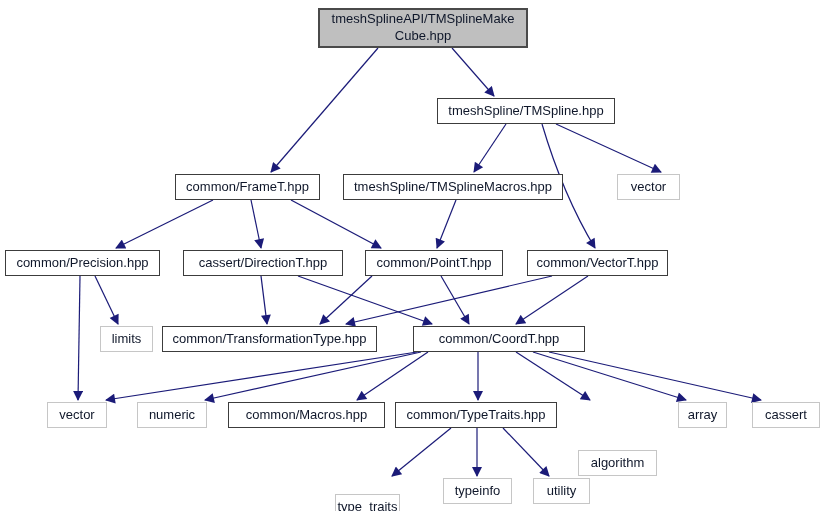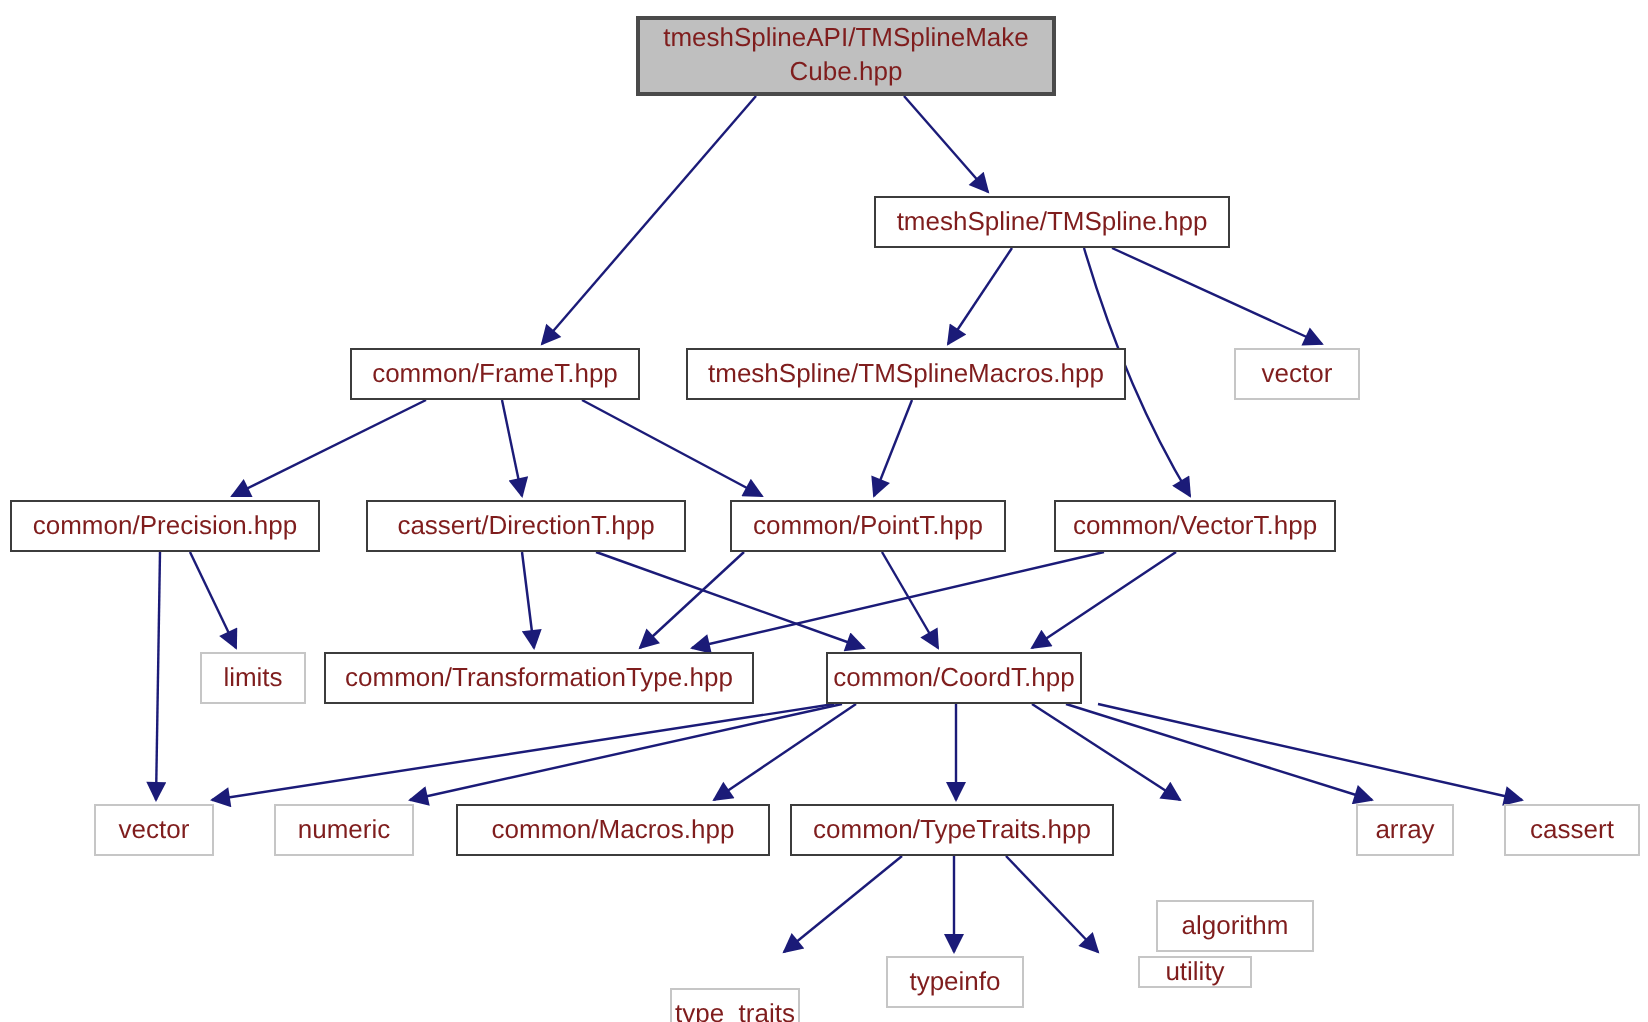--- a/index.html
+++ b/index.html
@@ -14,21 +14,21 @@
   .edges { position: absolute; left: 0; top: 0; width: 824px; height: 511px; }
   .node {
     position: absolute;
     box-sizing: border-box;
     display: flex;
     align-items: center;
     justify-content: center;
     text-align: center;
     font-size: 13px;
     line-height: 1.3;
-    color: #7f1d1d;
+    color: #0f172a;
     background: #ffffff;
     white-space: pre-line;
     z-index: 2;
   }
   .node.root { background: #bfbfbf; border: 2px solid #4a4a4a; }
   .node.project { border: 1px solid #3c3c3c; }
   .node.system { border: 1px solid #c6c6c6; }
 </style>
 </head>
 <body>
@@ -73,24 +73,24 @@
     <div class="node project" style="left: 437px; top: 98px; width: 178px; height: 26px;">tmeshSpline/TMSpline.hpp</div>
     <div class="node project" style="left: 175px; top: 174px; width: 145px; height: 26px;">common/FrameT.hpp</div>
     <div class="node project" style="left: 343px; top: 174px; width: 220px; height: 26px;">tmeshSpline/TMSplineMacros.hpp</div>
     <div class="node system" style="left: 617px; top: 174px; width: 63px; height: 26px;">vector</div>
     <div class="node project" style="left: 5px; top: 250px; width: 155px; height: 26px;">common/Precision.hpp</div>
     <div class="node project" style="left: 183px; top: 250px; width: 160px; height: 26px;">cassert/DirectionT.hpp</div>
     <div class="node project" style="left: 365px; top: 250px; width: 138px; height: 26px;">common/PointT.hpp</div>
     <div class="node project" style="left: 527px; top: 250px; width: 141px; height: 26px;">common/VectorT.hpp</div>
     <div class="node system" style="left: 100px; top: 326px; width: 53px; height: 26px;">limits</div>
     <div class="node project" style="left: 162px; top: 326px; width: 215px; height: 26px;">common/TransformationType.hpp</div>
-    <div class="node project" style="left: 413px; top: 326px; width: 128px; height: 26px;">common/CoordT.hpp</div>
+    <div class="node project" style="left: 413px; top: 326px; width: 172px; height: 26px;">common/CoordT.hpp</div>
     <div class="node system" style="left: 47px; top: 402px; width: 60px; height: 26px;">vector</div>
     <div class="node system" style="left: 137px; top: 402px; width: 70px; height: 26px;">numeric</div>
     <div class="node project" style="left: 228px; top: 402px; width: 157px; height: 26px;">common/Macros.hpp</div>
     <div class="node project" style="left: 395px; top: 402px; width: 162px; height: 26px;">common/TypeTraits.hpp</div>
     <div class="node system" style="left: 578px; top: 402px; width: 79px; height: 26px; margin-top: 48px;">algorithm</div>
     <div class="node system" style="left: 678px; top: 402px; width: 49px; height: 26px;">array</div>
     <div class="node system" style="left: 752px; top: 402px; width: 68px; height: 26px;">cassert</div>
     <div class="node system" style="left: 335px; top: 494px; width: 65px; height: 26px; text-align: center;">type_traits</div>
     <div class="node system" style="left: 443px; top: 478px; width: 69px; height: 26px;">typeinfo</div>
-    <div class="node system" style="left: 533px; top: 478px; width: 57px; height: 16px; margin-left: 36px;">utility</div>
+    <div class="node system" style="left: 533px; top: 478px; width: 57px; height: 26px;">utility</div>
   </div>
 
 </body></html>

